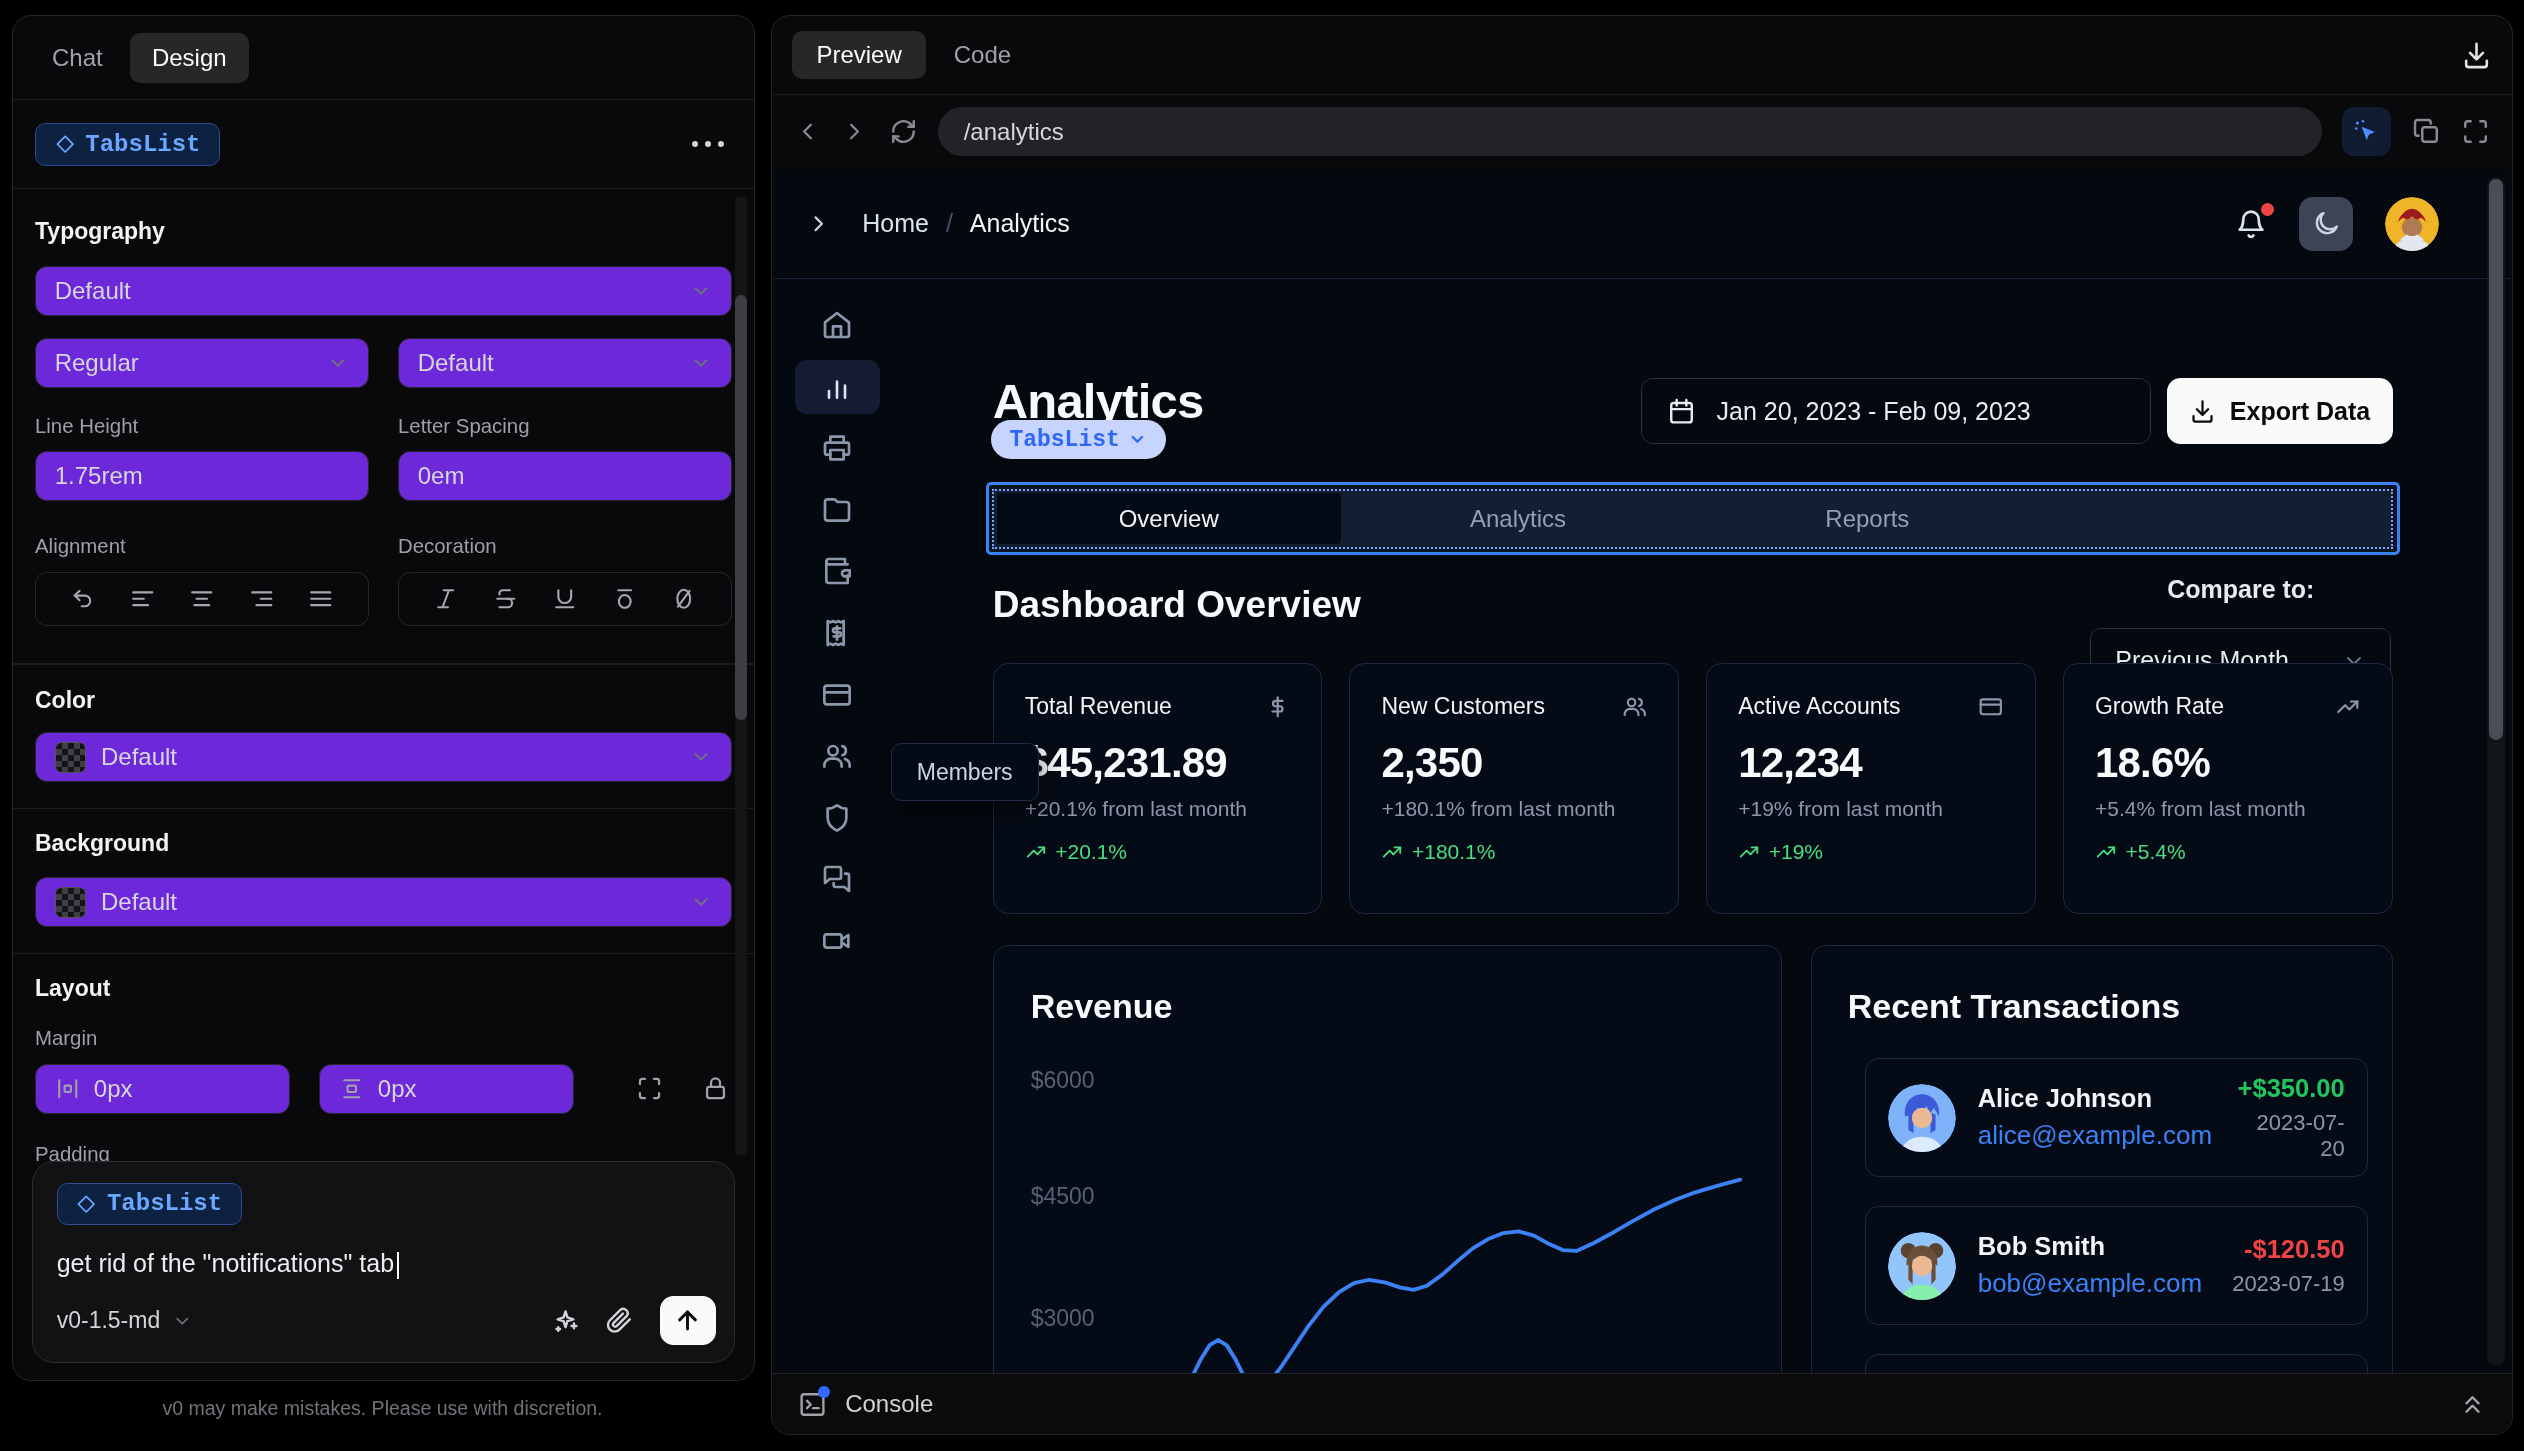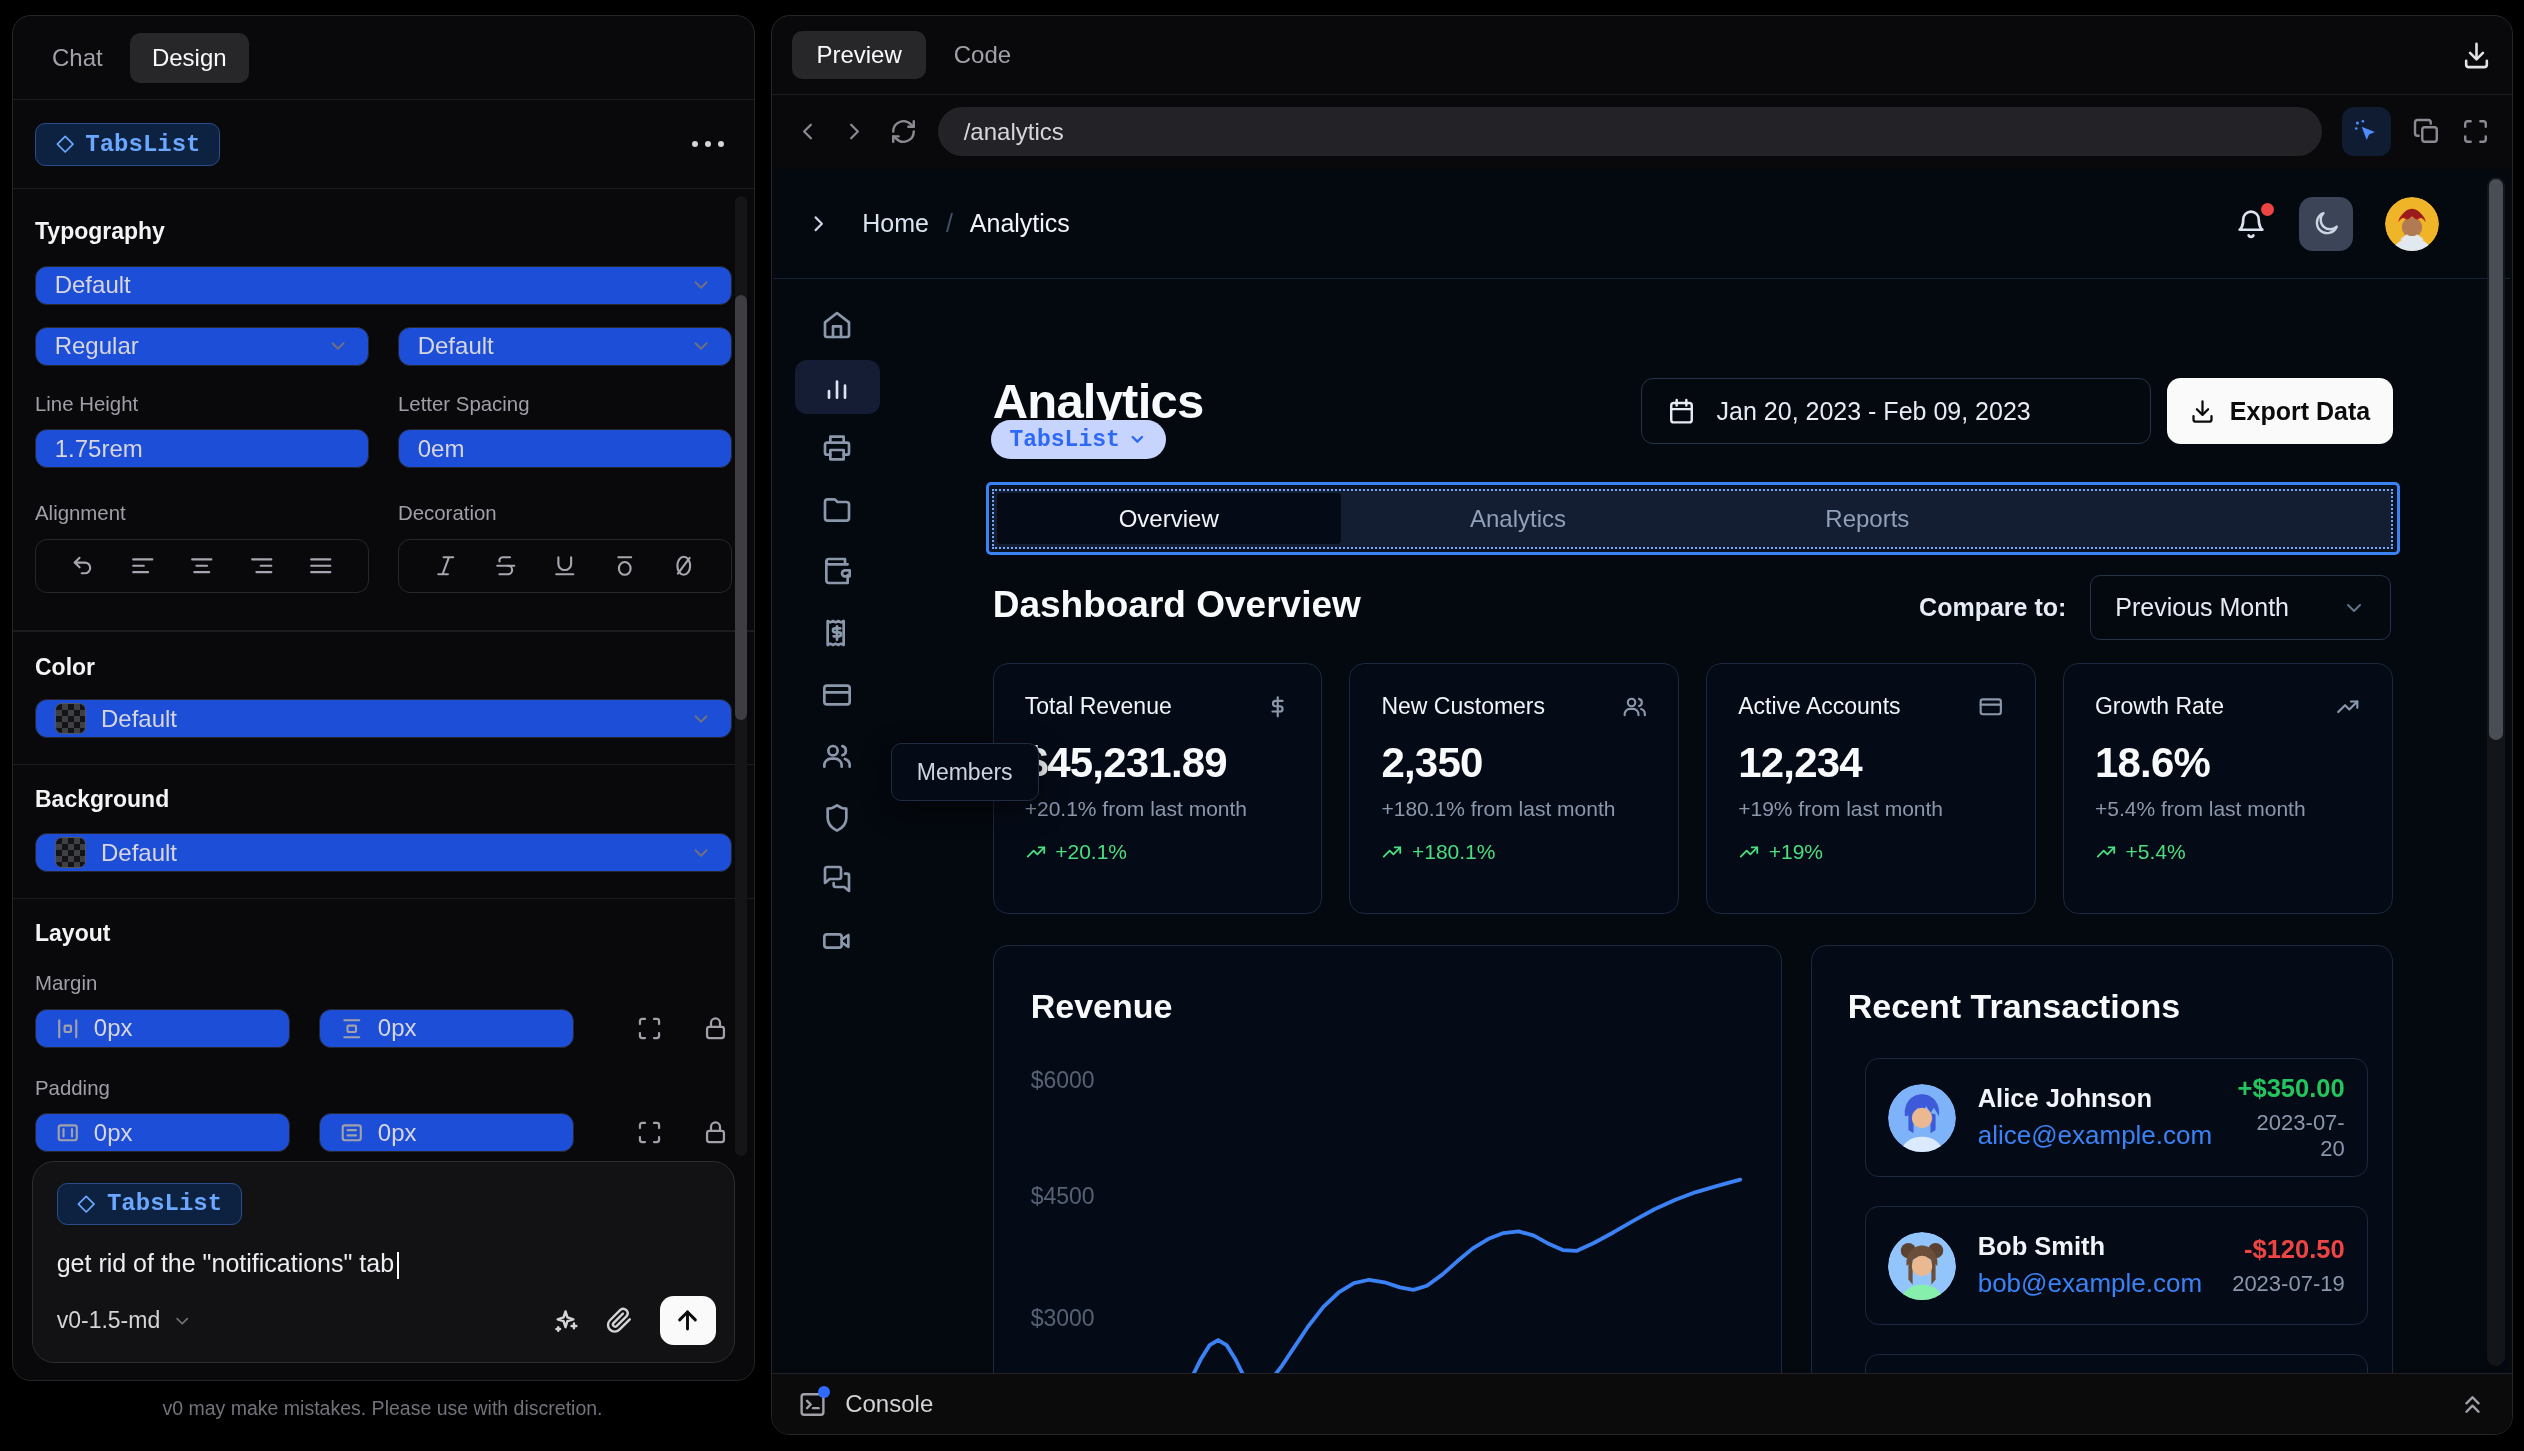--- a/index.html
+++ b/index.html
@@ -16,21 +16,21 @@
   .tab-design{background:#27272a;color:#fafafa;font-size:24px;padding:11px 22px;border-radius:10.2px;}
   .lp-chiprow{height:88px;display:flex;align-items:center;justify-content:space-between;padding:0 22px;border-bottom:1.7px solid #1c1c1f;}
   .chip-blue{display:inline-flex;align-items:center;gap:10.2px;background:#0d2140;border:1.7px solid #2c4e8f;
              color:#6ba6ff;font-family:"Liberation Mono",monospace;font-size:24px;font-weight:700;
              padding:6.8px 18.7px;border-radius:10.2px;}
   .dots{display:flex;gap:6.8px;padding:8.5px;}
   .dots i{width:6px;height:6px;border-radius:50%;background:#d4d4d8;}
   .lp-body{position:relative;padding:0 22px;}
   .sec-label{font-size:23px;font-weight:700;color:#f4f4f5;}
   .sub-label{font-size:20.4px;color:#9f9fa8;}
-  .field{height:39px;background:#1d4ed8;border:1.7px solid #27272b;border-radius:12px;
+  .field{height:50px;background:#6d28d9;border:1.7px solid #27272b;border-radius:12px;
          display:flex;align-items:center;padding:0 18.7px;color:#d6d6dc;font-size:24px;box-sizing:border-box;}
   .field .chev{margin-left:auto;color:#71717a;}
   .row2{display:flex;gap:29px;}
   .row2>*{flex:1;}
   .iconbar{height:54px;border:1.7px solid #27272b;border-radius:12px;display:flex;align-items:center;
            justify-content:space-evenly;color:#a6a6af;box-sizing:border-box;}
   .divider{height:1.7px;background:#1c1c1f;margin:0 -22px;}
   .swatch{width:29px;height:29px;border-radius:6.8px;margin-right:15.3px;border:1.7px solid #55555c;
           background-image:repeating-conic-gradient(#3f3f46 0% 25%,#141417 0% 50%);background-size:12px 12px;}
   .dimrow{display:flex;align-items:center;gap:29px;}
@@ -100,21 +100,21 @@
              border-radius:13.6px;font-size:25px;font-weight:700;display:flex;align-items:center;justify-content:center;gap:13.6px;}
 
   .tabswrap{position:absolute;left:212px;top:313px;width:1414px;height:73px;border:3.4px solid #3b82f6;
             border-radius:5.1px;background:#0c1424;padding:3.4px;box-sizing:border-box;}
   .tabslist{height:100%;border:2.5px dotted #79a4f9;box-sizing:border-box;background:#141e33;
             display:grid;grid-template-columns:repeat(4,1fr);}
   .ptab{display:flex;align-items:center;justify-content:center;font-size:24px;color:#8fa0b8;font-weight:500;}
   .ptab.active{background:#050b16;color:#f1f5f9;border-radius:3.4px;margin:2.5px;}
 
   .app-h2{position:absolute;left:219px;top:415px;font-size:37px;font-weight:700;color:#f8fafc;}
-  .compare{position:absolute;right:119px;top:406px;display:flex;align-items:center;gap:24px;}
+  .compare{position:absolute;right:119px;top:406px;display:flex;align-items:center;gap:24px;flex-direction:column;}
   .compare .lbl{font-size:25px;font-weight:700;color:#e6ecf5;}
   .compare .sel{width:301px;height:65px;border:1.7px solid #273349;border-radius:10.2px;display:flex;align-items:center;
                 padding:0 24px;color:#e6ecf5;font-size:25px;box-sizing:border-box;}
   .compare .sel .chev{margin-left:auto;color:#64748b;}
 
   .stats{position:absolute;left:219px;top:494px;width:1400px;display:grid;grid-template-columns:repeat(4,1fr);gap:27px;}
   .stat-card{height:251px;border:1.7px solid #1d2940;border-radius:15.3px;padding:29px 31px;background:#050b16;box-sizing:border-box;}
   .stat-head{display:flex;justify-content:space-between;align-items:center;color:#f1f5f9;font-size:23px;font-weight:500;}
   .stat-head .sic{color:#8b98ac;}
   .stat-value{margin-top:18.7px;font-size:42px;font-weight:700;color:#f8fafc;letter-spacing:-0.8px;}

